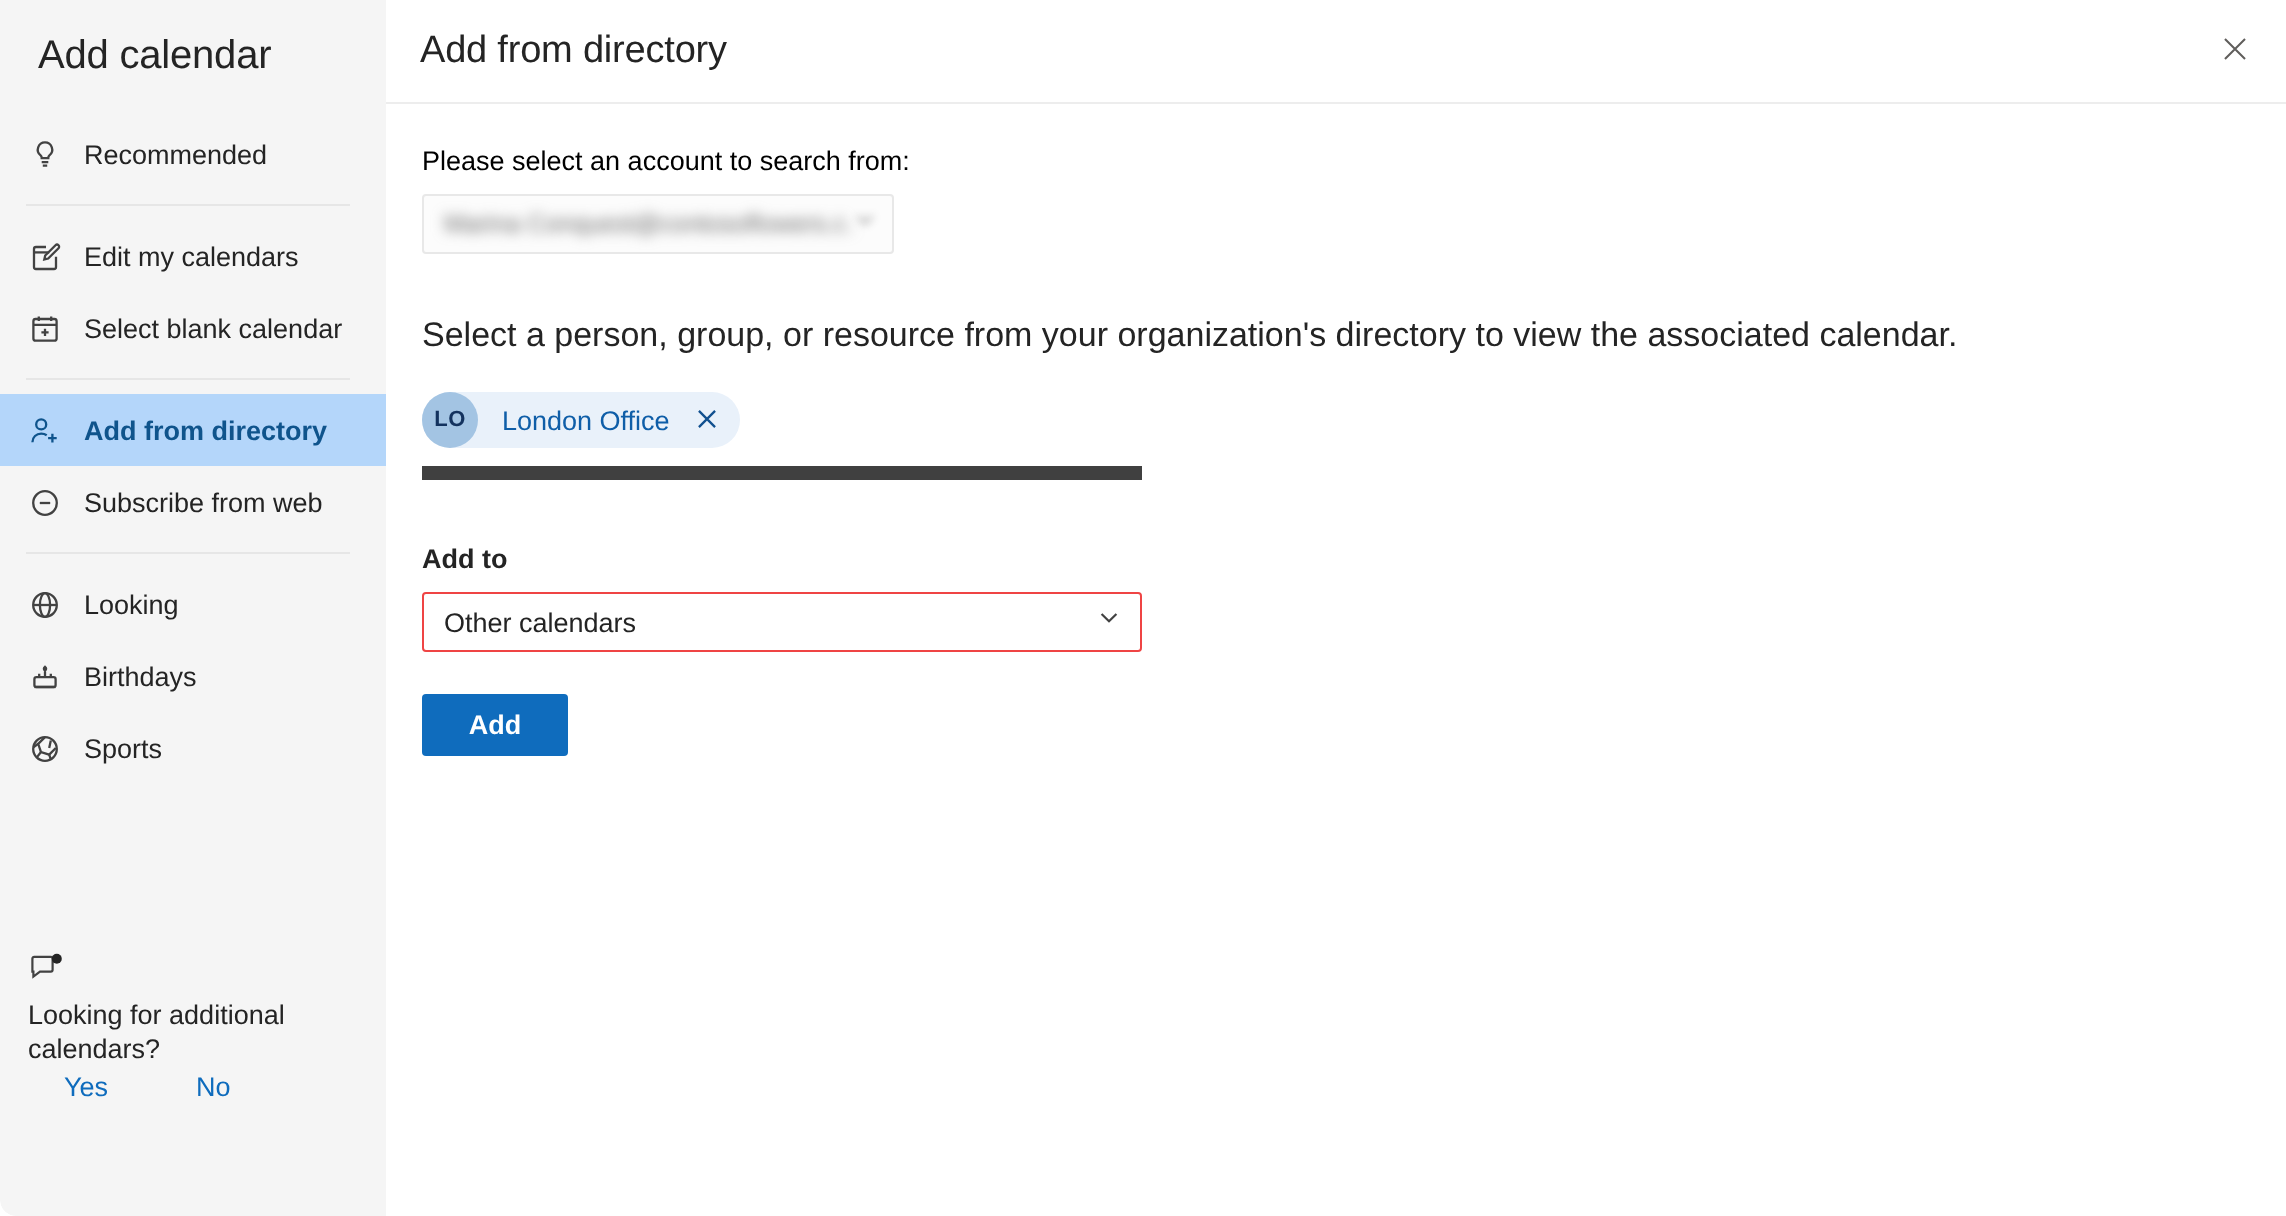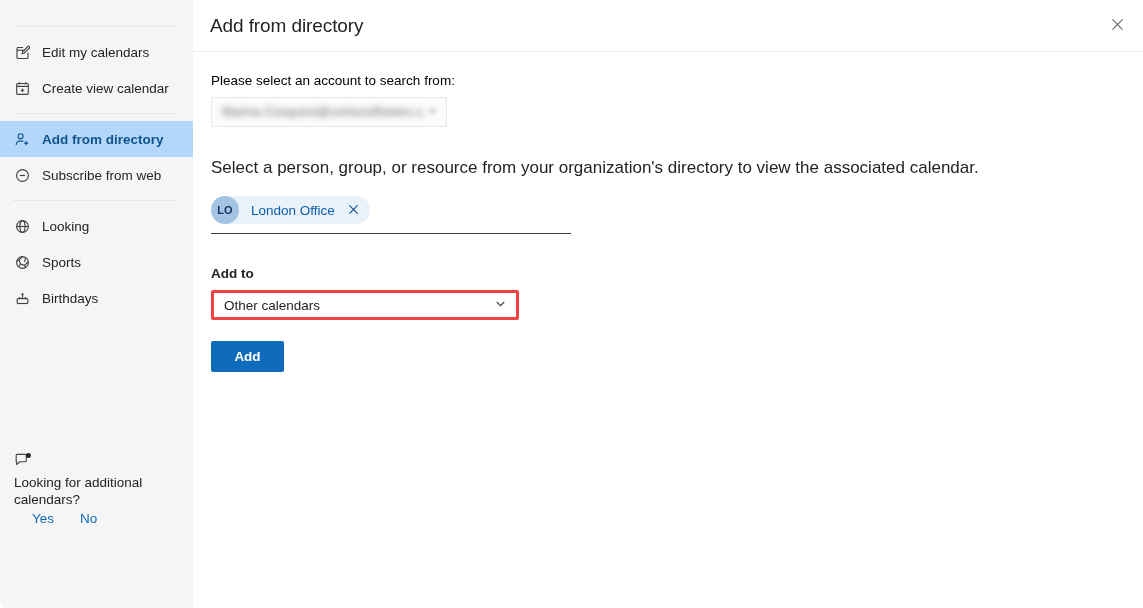--- a/index.html
+++ b/index.html
@@ -74,34 +74,34 @@
     flex: 0 0 17px;
   }
   .ico svg { display: block; stroke: #424242; fill: none; stroke-width: 1.15; }
 
   .spacer-sm { height: 7px; }
 
   
   .feedback {
     position: absolute;
     left: 14px;
-    top: 452px;
+    top: 476px;
     width: 165px;
   }
   .feedback-icon { width: 20px; height: 18px; margin-bottom: 4px; }
   .feedback-text {
     font-size: 13.5px;
     color: #242424;
     line-height: 17px;
   }
   .feedback-links {
     margin-top: 3px;
     padding-left: 18px;
     display: flex;
-    gap: 26px;
+    gap: 44px;
     font-size: 13.5px;
   }
   .feedback-links a {
     color: #0f6cbd;
     text-decoration: none;
     cursor: pointer;
   }
 
   
   .main {
@@ -179,21 +179,21 @@
   .helper-text {
     font-size: 17px;
     color: #242424;
     margin-top: 31px;
   }
 
   
   .picker {
     margin-top: 18px;
     width: 360px;
-    border-bottom: 1px solid #404040;
+    border-bottom: 7px solid #404040;
     padding-bottom: 9px;
   }
   .chip {
     display: inline-flex;
     align-items: center;
     height: 28px;
     background: #e9f1fa;
     border-radius: 14px;
     padding-right: 7px;
     cursor: default;
@@ -233,23 +233,23 @@
 
   
   .addto-label {
     font-size: 13.5px;
     color: #242424;
     font-weight: 600;
     margin-top: 32px;
     margin-bottom: 9px;
   }
   .combo {
-    width: 308px;
+    width: 360px;
     height: 30px;
-    border: 3px solid #ef4444;
+    border: 1px solid #ef4444;
     border-radius: 2px;
     background: #ffffff;
     display: flex;
     align-items: center;
     padding: 0 9px 0 10px;
     cursor: pointer;
   }
   .combo-value {
     flex: 1;
     font-size: 13.5px;
@@ -272,23 +272,33 @@
     cursor: pointer;
   }
 </style>
 </head>
 <body>
 
 <div class="dialog">
 
   <aside class="sidebar">
 
+    <div class="sidebar-title">Add calendar</div>
 
     <div style="height:19px"></div>
 
+    <div class="nav-item">
+      <span class="ico">
+        <svg viewBox="0 0 17 17" width="17" height="17">
+          <path d="M8.5 2.2a3.6 3.6 0 0 0-2.2 6.45c.35.3.55.72.55 1.17v.28h3.3v-.28c0-.45.2-.87.55-1.17A3.6 3.6 0 0 0 8.5 2.2z"></path>
+          <path d="M6.85 12.1h3.3M7.4 13.8h2.2"></path>
+        </svg>
+      </span>
+      <span class="label">Recommended</span>
+    </div>
 
     <div class="spacer-sm"></div>
     <div class="sidebar-divider"></div>
     <div class="spacer-sm"></div>
 
 
     <div class="nav-item">
       <span class="ico">
         <svg viewBox="0 0 17 17" width="17" height="17">
           <path d="M14 8.4v5.1a1 1 0 0 1-1 1H4a1 1 0 0 1-1-1v-9a1 1 0 0 1 1-1h5"></path>
@@ -300,21 +310,21 @@
     </div>
 
     <div class="nav-item">
       <span class="ico">
         <svg viewBox="0 0 17 17" width="17" height="17">
           <rect x="2.7" y="3.5" width="11.6" height="10.8" rx="1.1"></rect>
           <path d="M2.7 6.4h11.6M5.4 2.3v2.2M11.6 2.3v2.2"></path>
           <path d="M8.5 8.4v3.6M6.7 10.2h3.6"></path>
         </svg>
       </span>
-      <span class="label">Create view calendar</span>
+      <span class="label">Select blank calendar</span>
     </div>
 
     <div class="spacer-sm"></div>
     <div class="sidebar-divider"></div>
     <div class="spacer-sm"></div>
 
     <div class="nav-item selected">
       <span class="ico">
         <svg viewBox="0 0 17 17" width="17" height="17">
           <circle cx="6.6" cy="5.2" r="2.5"></circle>
@@ -342,43 +352,43 @@
 
     <div class="nav-item">
       <span class="ico">
         <svg viewBox="0 0 17 17" width="17" height="17">
           <circle cx="8.5" cy="8.5" r="5.9"></circle>
           <path d="M2.6 8.5h11.8"></path>
           <ellipse cx="8.5" cy="8.5" rx="2.55" ry="5.9"></ellipse>
         </svg>
       </span>
       <span class="label">Looking</span>
-    </div>
-
-    <div class="nav-item">
-      <span class="ico">
-        <svg viewBox="0 0 17 17" width="17" height="17">
-          <circle cx="8.5" cy="8.5" r="5.9"></circle>
-          <path d="M8.5 2.6 5.1 5.9l1.4 4.1 4.1 1.3 3.3-3.3"></path>
-          <path d="M5.1 5.9 2.7 7.6M6.5 10 4.3 12.8M10.6 11.3l.9 2.7M11.4 4.3l-.8 3.7"></path>
-        </svg>
-      </span>
-      <span class="label">Sports</span>
     </div>
 
     <div class="nav-item">
       <span class="ico">
         <svg viewBox="0 0 17 17" width="17" height="17">
           <path d="M3.2 13.5h10.6"></path>
           <rect x="3.2" y="8.6" width="10.6" height="4.9" rx="1"></rect>
           <path d="M8.5 5.3v3.3M8.5 3.4c.75.6.75 1.35 0 1.9-.75-.55-.75-1.3 0-1.9z"></path>
           <path d="M5.6 6.9v1.7M11.4 6.9v1.7"></path>
         </svg>
       </span>
       <span class="label">Birthdays</span>
+    </div>
+
+    <div class="nav-item">
+      <span class="ico">
+        <svg viewBox="0 0 17 17" width="17" height="17">
+          <circle cx="8.5" cy="8.5" r="5.9"></circle>
+          <path d="M8.5 2.6 5.1 5.9l1.4 4.1 4.1 1.3 3.3-3.3"></path>
+          <path d="M5.1 5.9 2.7 7.6M6.5 10 4.3 12.8M10.6 11.3l.9 2.7M11.4 4.3l-.8 3.7"></path>
+        </svg>
+      </span>
+      <span class="label">Sports</span>
     </div>
 
     <div class="feedback">
       <span class="feedback-icon">
         <svg viewBox="0 0 20 18" width="20" height="18">
           <path d="M2.2 3.3a.9.9 0 0 1 .9-.9h8.3a.9.9 0 0 1 .9.9v5.6a.9.9 0 0 1-.9.9H6l-3.3 2.5V9.8h-.5z" fill="none" stroke="#424242" stroke-width="1.1"></path>
           <circle cx="14.4" cy="3.4" r="2.5" fill="#242424"></circle>
         </svg>
       </span>
       <div class="feedback-text">Looking for additional calendars?</div>

